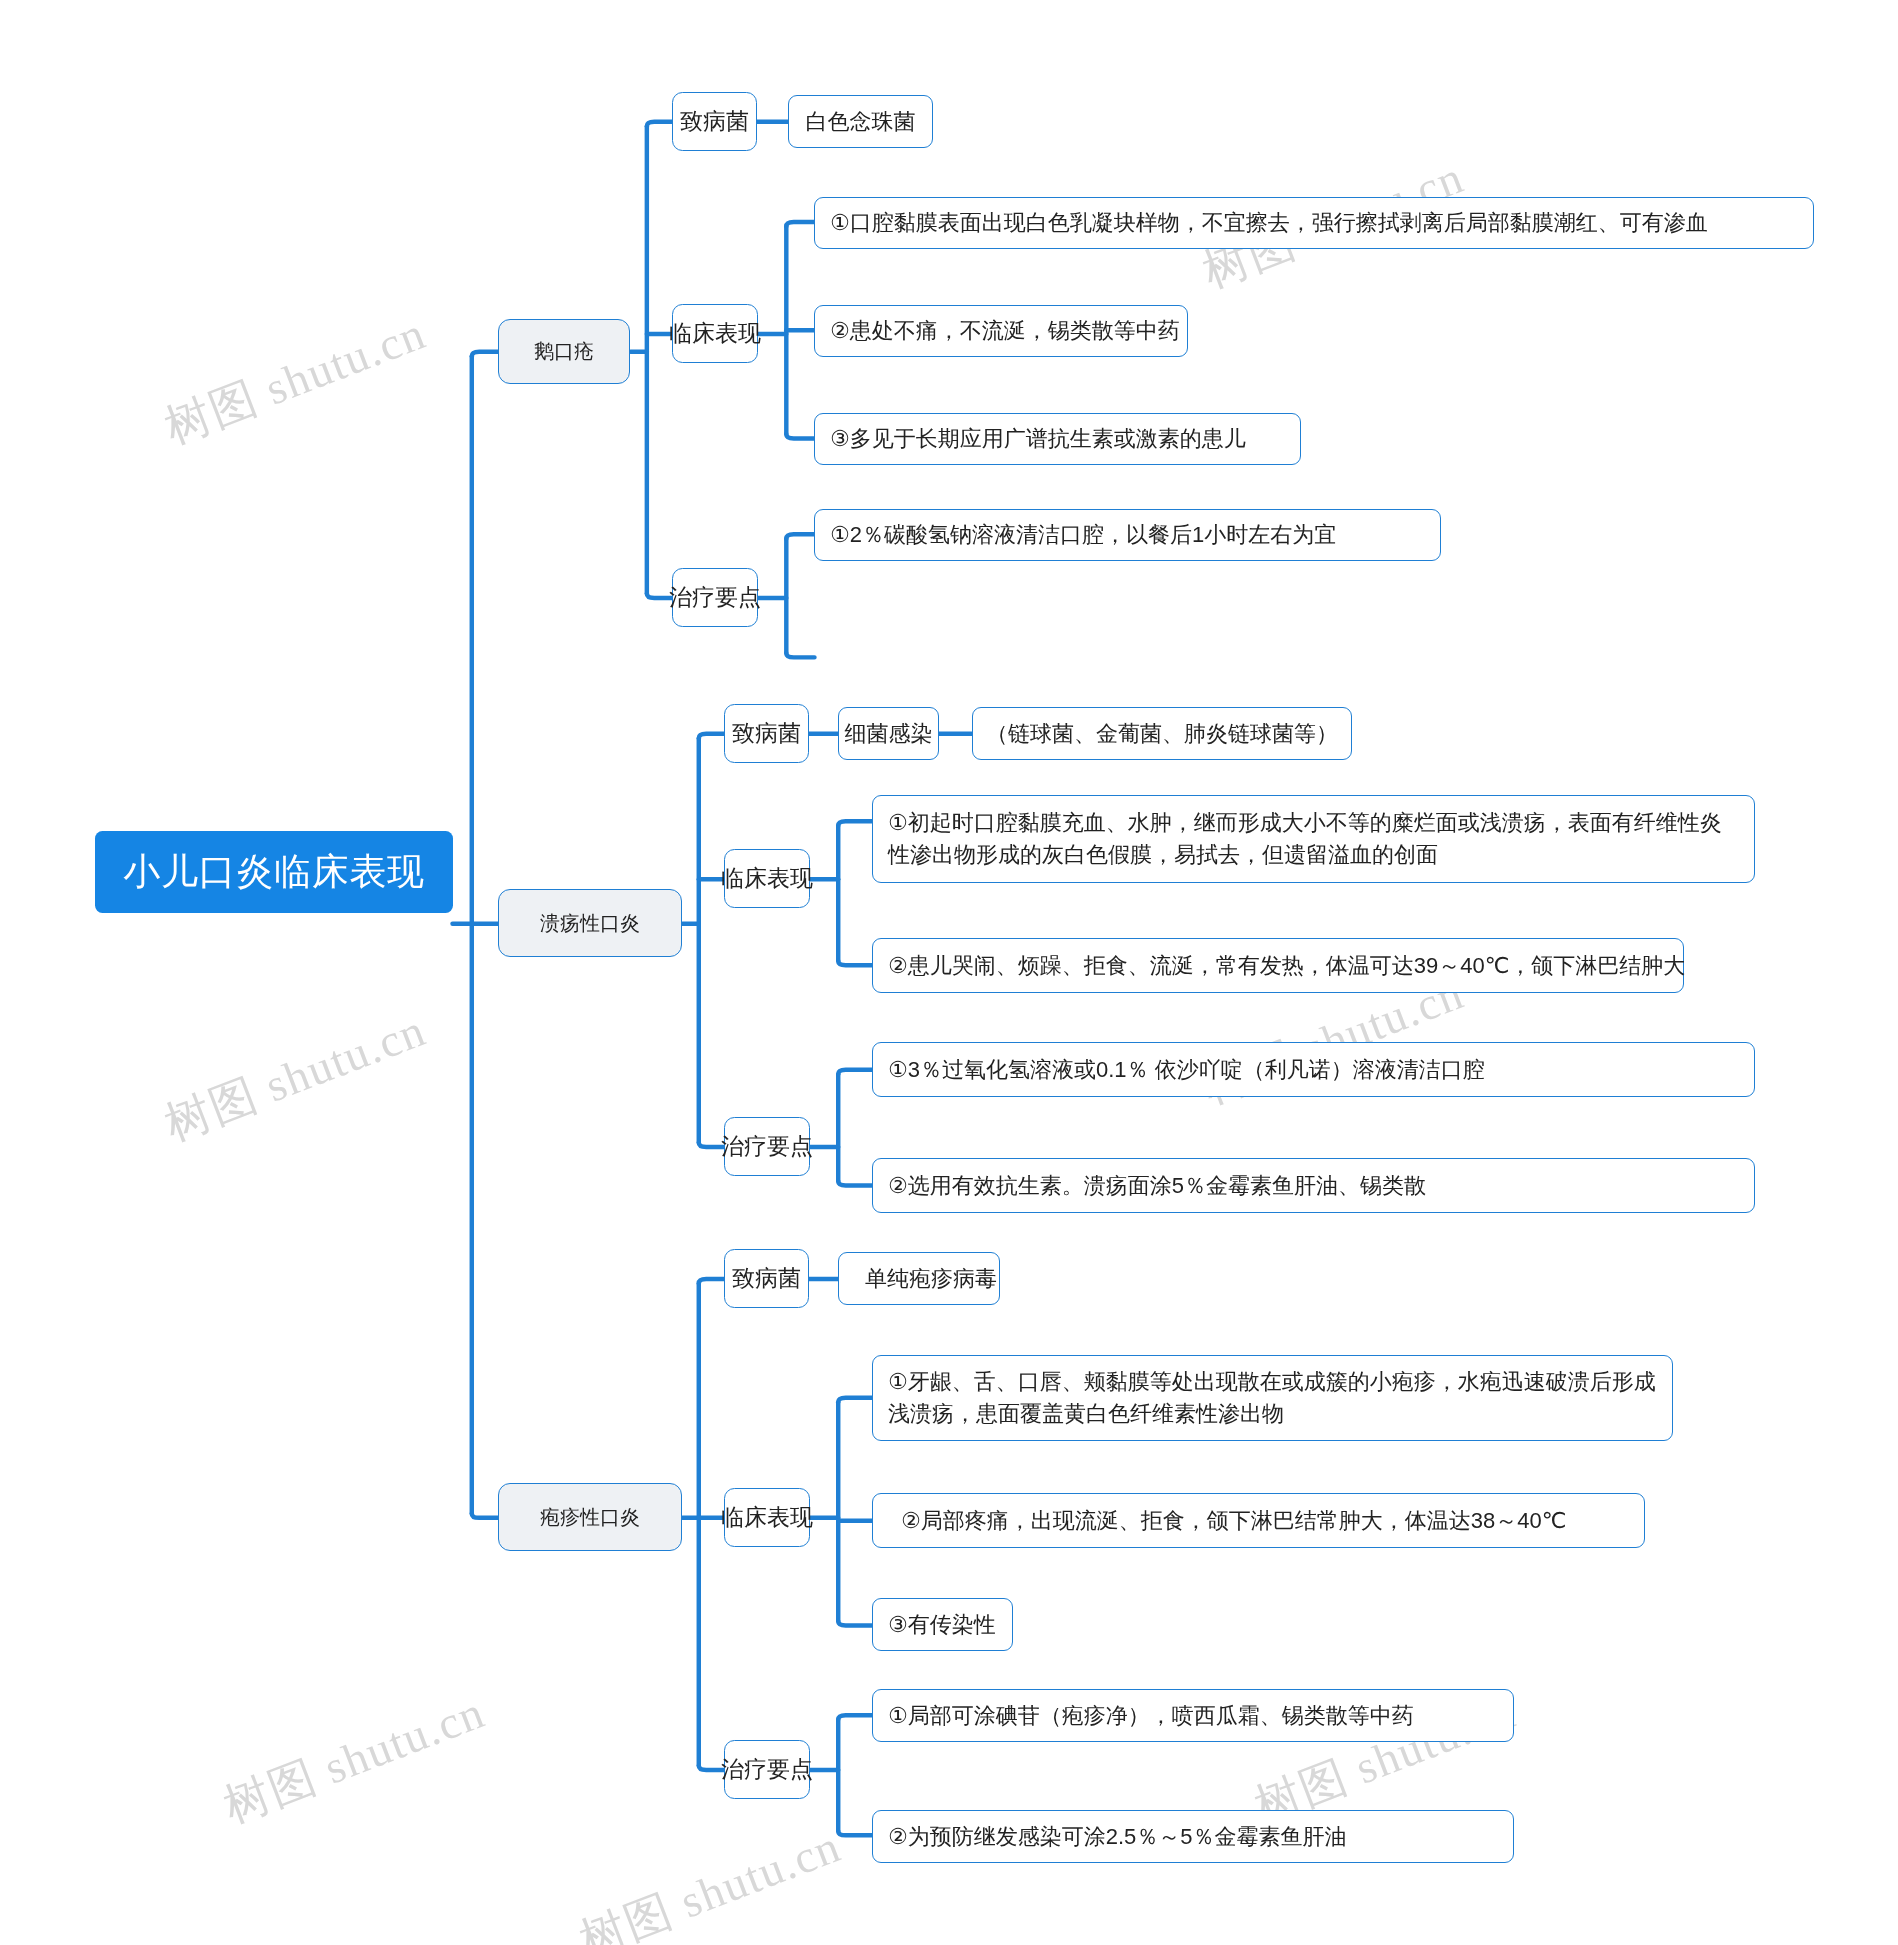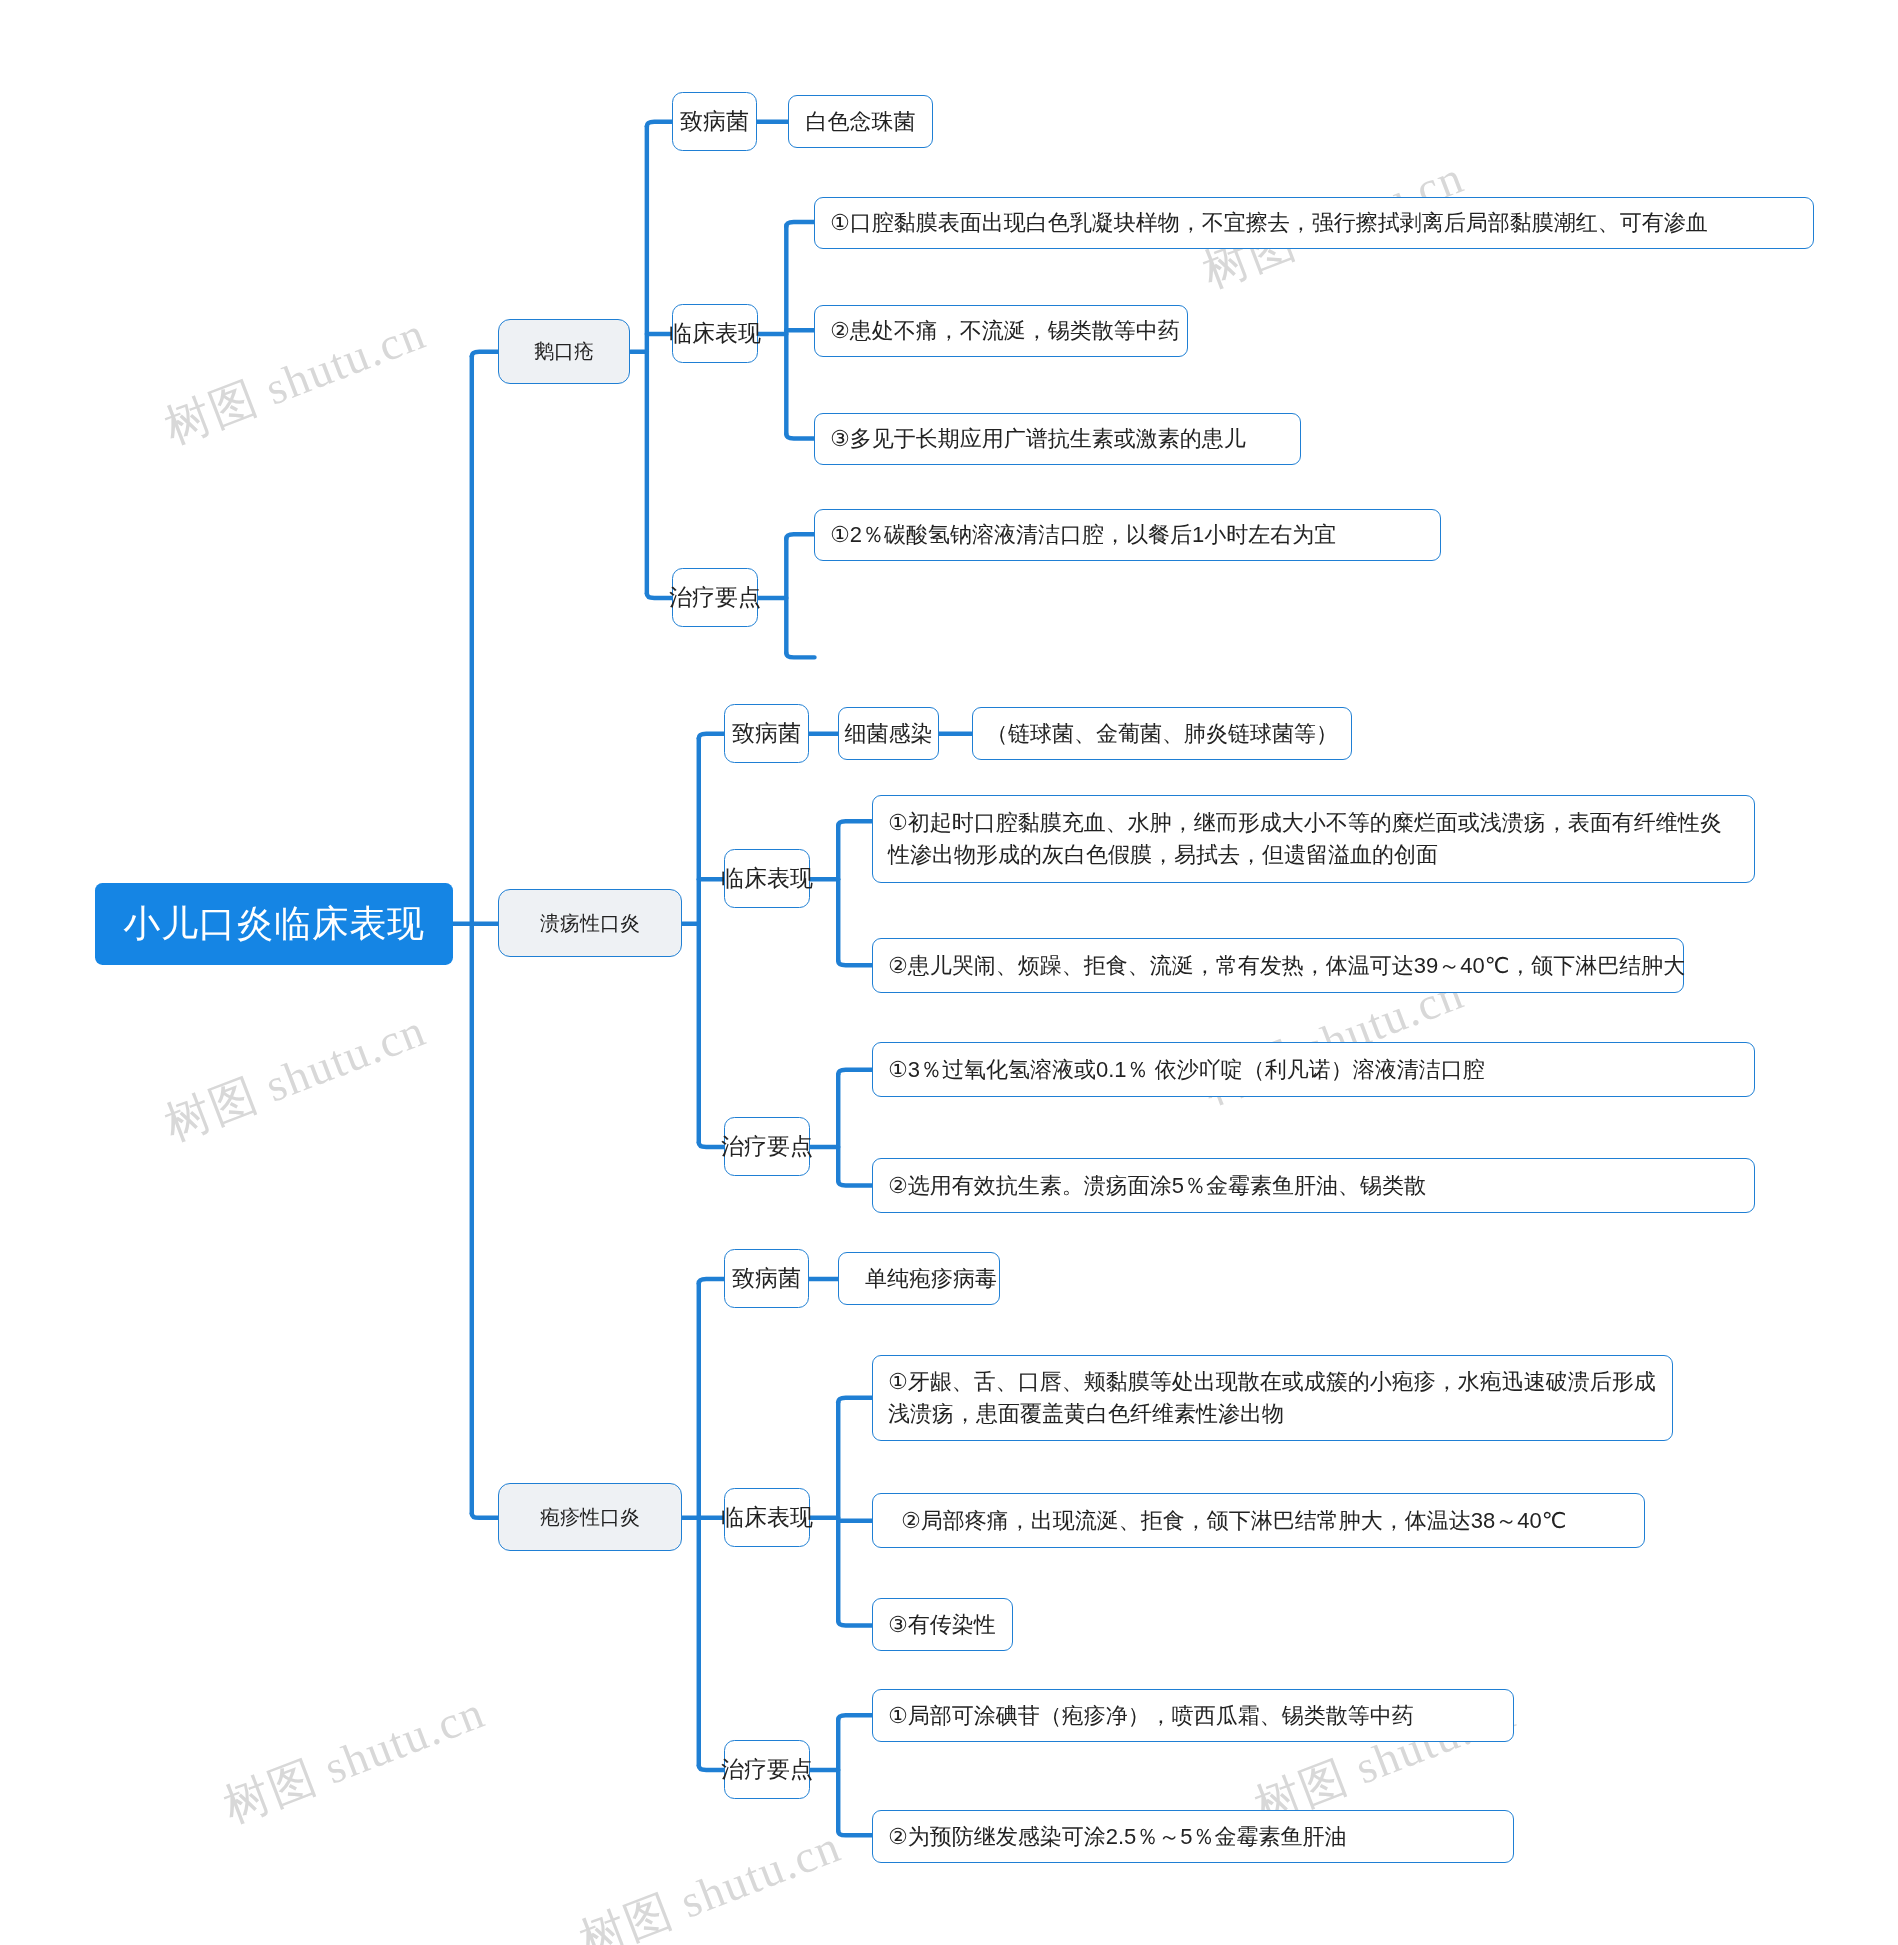--- a/index.html
+++ b/index.html
@@ -166,21 +166,21 @@
       <path d="M1130 2050 H1176"></path>
       <path d="M1130 2185 Q1130 2191 1140 2191 H1176"></path>
 
       <path d="M1092 2386 H1130"></path>
       <path d="M1130 2318 V2468"></path>
       <path d="M1130 2318 Q1130 2312 1140 2312 H1176"></path>
       <path d="M1130 2468 Q1130 2474 1140 2474 H1176"></path>
     </g>
   </svg>
 
-  <div class="node root" style="left:95px; top:883px; width:358px; height:82px; justify-content:center;">
+  <div class="node root" style="left:95px; top:831px; width:358px; height:82px; justify-content:center;">
     <span>小儿口炎临床表现</span>
   </div>
 
   <div class="node level2" style="left:498px; top:319px; width:132px; height:65px;">
     <span>鹅口疮</span>
   </div>
 
   <div class="node level3" style="left:672px; top:92px; width:85px; height:59px;">
     <span>致病菌</span>
   </div>

